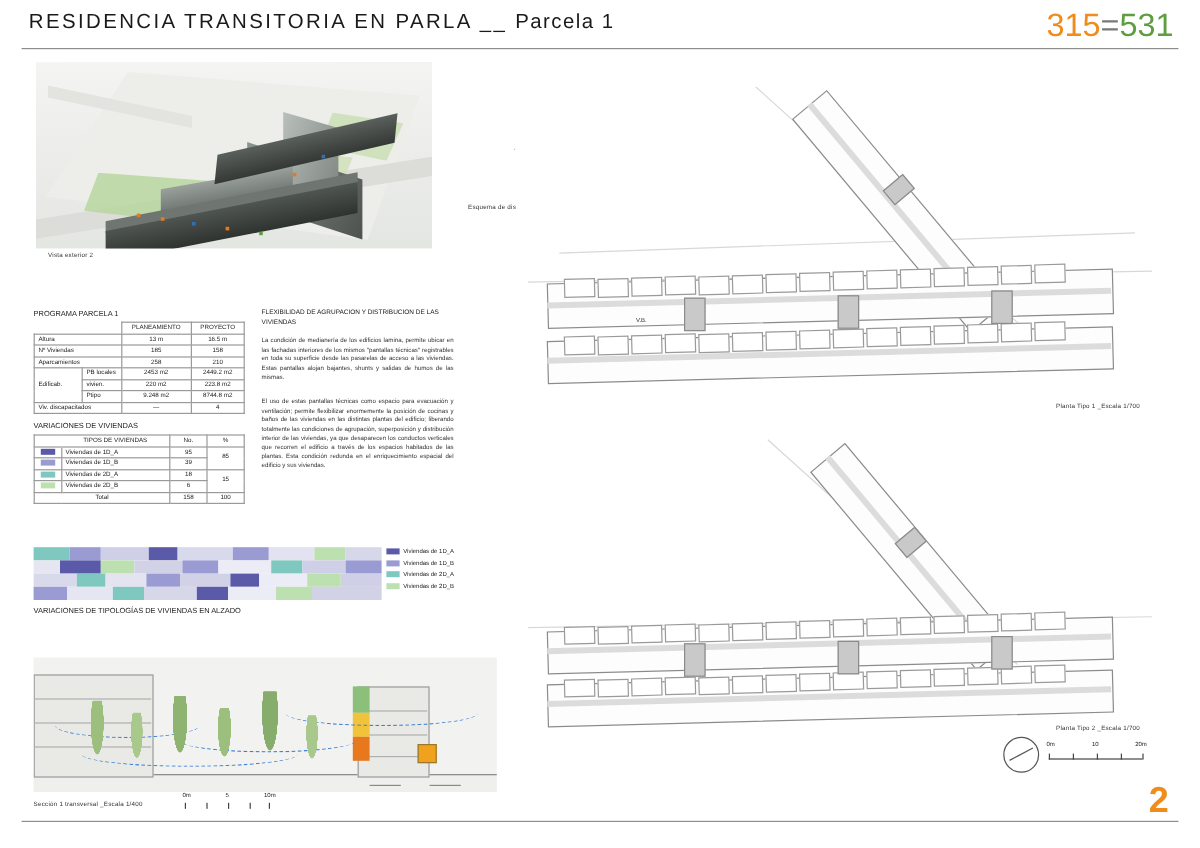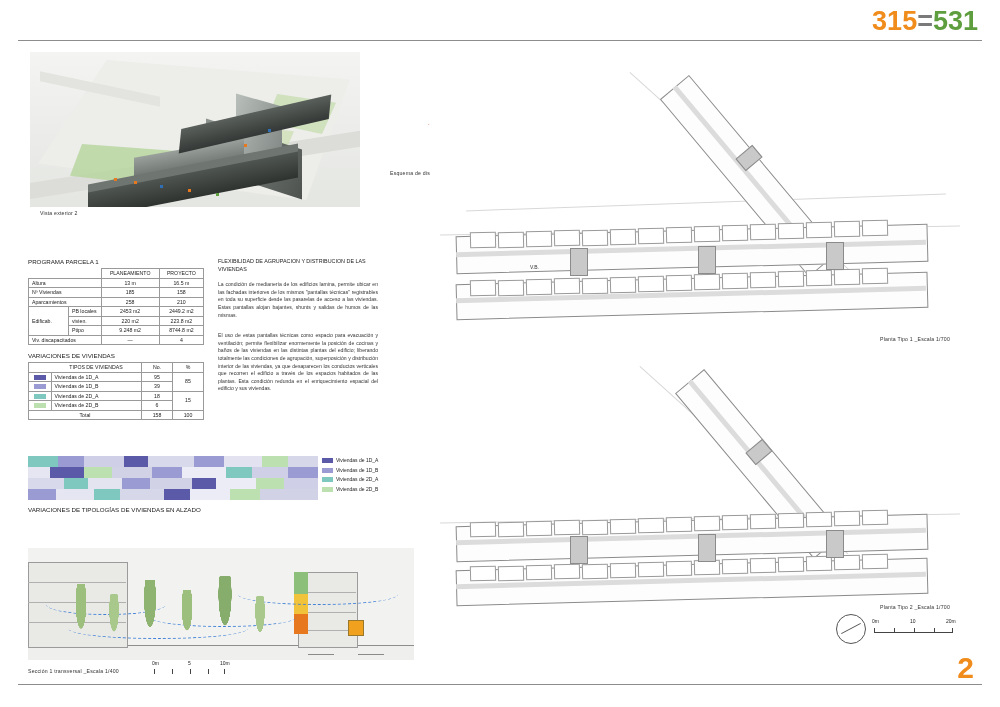--- a/index.html
+++ b/index.html
@@ -8,21 +8,21 @@
     position:relative;width:1000px;height:707px;background:#ffffff;overflow:hidden;
   }
   
   #title{
     position:absolute;left:24px;top:8px;font-size:17px;letter-spacing:1.2px;
     color:#1a1a1a;white-space:nowrap;
   }
   #title .thin{font-weight:normal;letter-spacing:2px;}
   #title .bold{font-weight:normal;}
   #code{
-    position:absolute;right:22px;top:6px;font-size:27px;font-weight:bold;letter-spacing:0px;text-align:right;
+    position:absolute;right:22px;top:6px;font-size:27px;font-weight:normal;letter-spacing:0px;text-align:right;
   }
   #code .c1{color:#f08c1b;}
   #code .c2{color:#7a7a7a;}
   #code .c3{color:#5f9e3f;}
   #hr-top{position:absolute;left:18px;right:18px;top:40px;height:1px;background:#8d8d8d;}
   #hr-bot{position:absolute;left:18px;right:18px;bottom:22px;height:1px;background:#8d8d8d;}
   #pagenum{position:absolute;right:26px;bottom:22px;font-size:30px;font-weight:bold;color:#f08c1b;}
 
   
   .cap{font-size:5.2px;color:#333;letter-spacing:.2px;}
@@ -151,20 +151,23 @@
   #northrose:after{content:"";position:absolute;left:3px;top:13px;width:22px;height:1px;background:#555;transform:rotate(-28deg);}
   #plan-scale{position:absolute;left:872px;top:618px;font-size:5px;color:#222;}
   .tick{position:absolute;width:1px;height:5px;background:#444;}
   .scalebar{position:absolute;height:1px;background:#444;}
 </style>
 </head>
 <body>
 
 <div id="sheet">
 
+  <div id="title">
+    <span class="thin">RESIDENCIA TRANSITORIA EN PARLA __ </span><span class="bold">Parcela 1</span>
+  </div>
   <div id="code">
     <span class="c1">315</span><span class="c2">=</span><span class="c3">531</span>
   </div>
   <div id="hr-top"></div>
   <div id="hr-bot"></div>
   <div id="pagenum">2</div>
 
   <div id="render">
     <div class="ground"></div>
     <div class="plot"></div>

